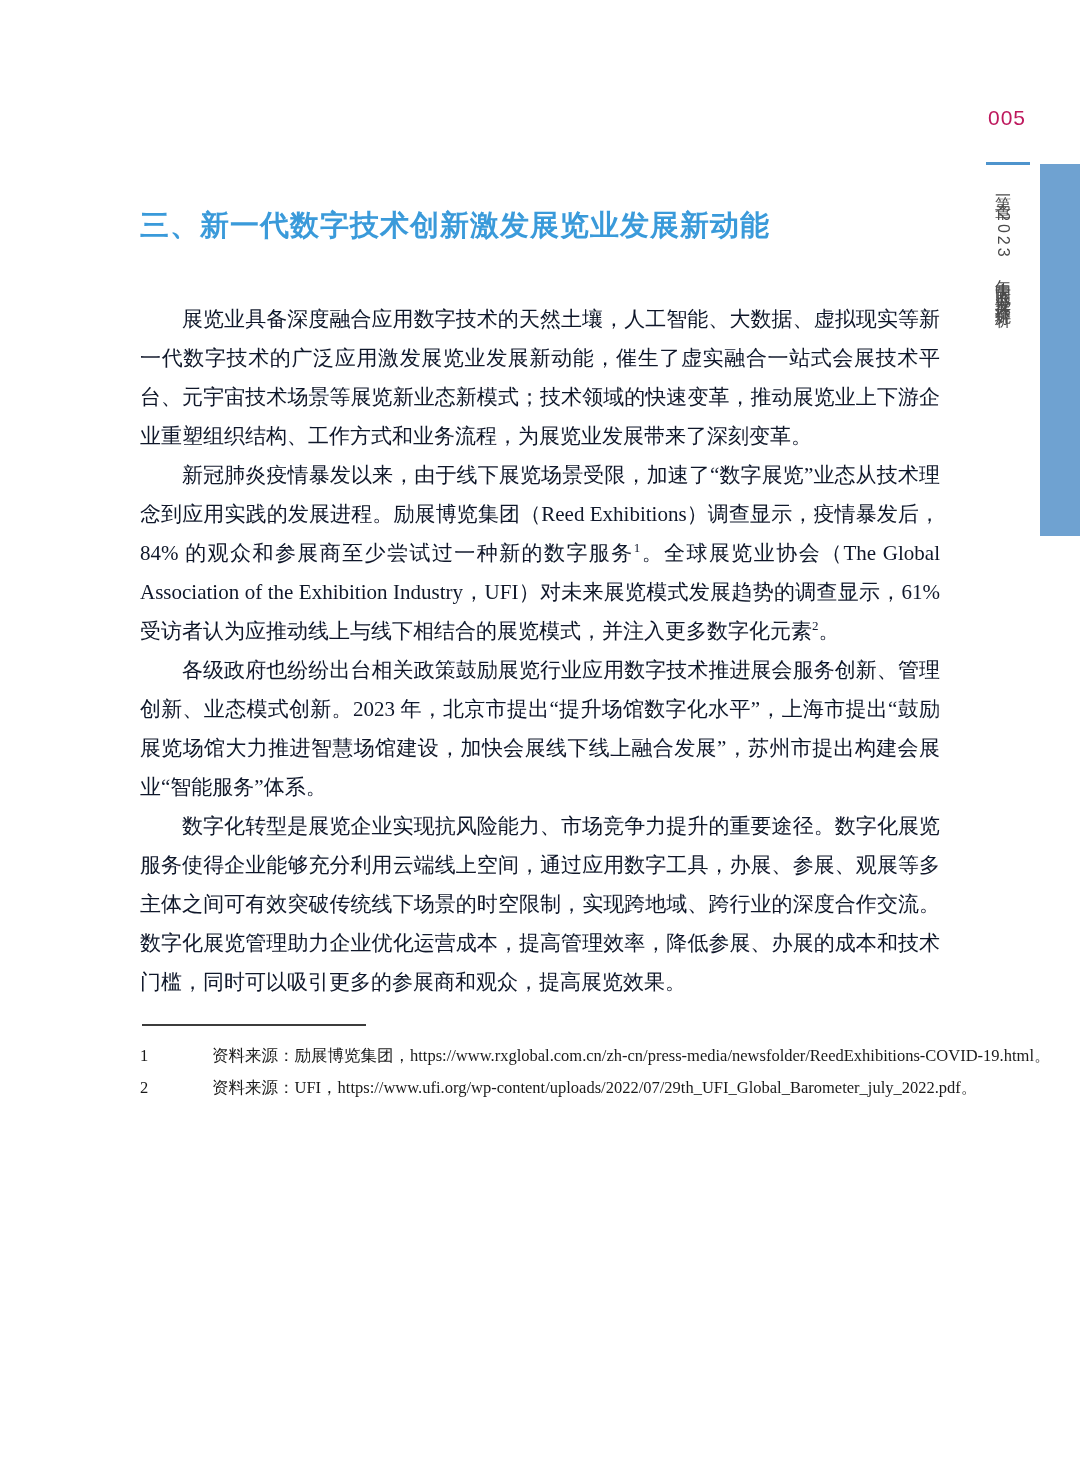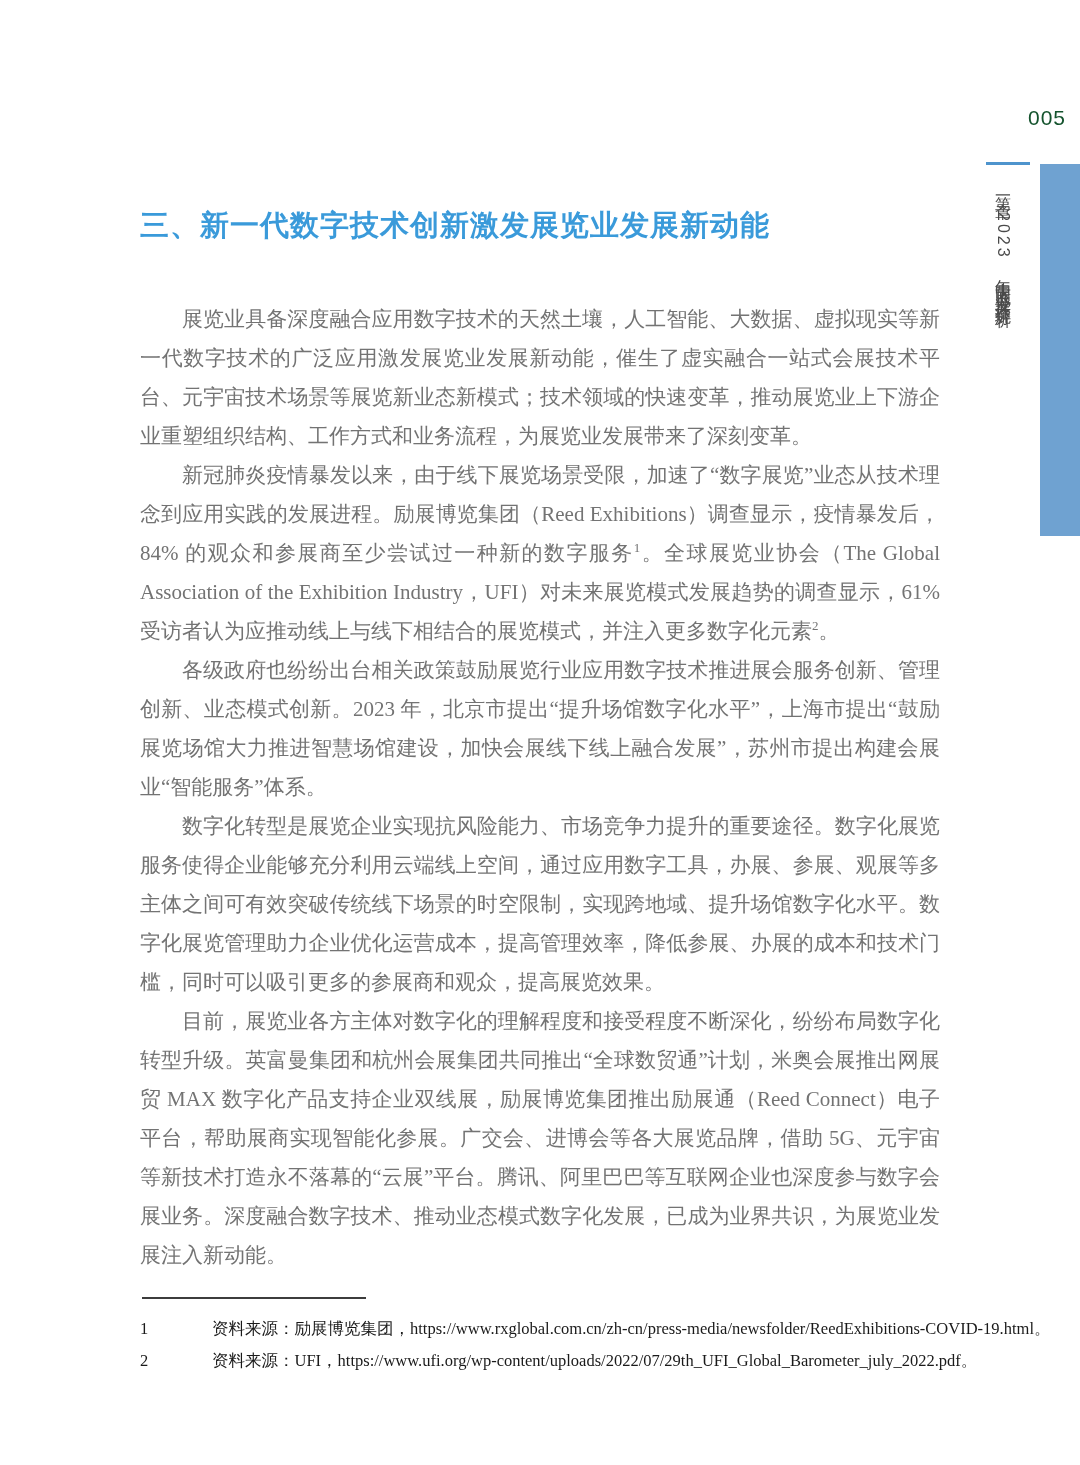--- a/index.html
+++ b/index.html
@@ -11,21 +11,21 @@
     overflow: hidden;
     font-family: "Liberation Serif", "DejaVu Serif", serif;
   }
 
   
   .page-number {
     position: absolute;
     top: 106px; left: 982px; width: 50px;
     text-align: center;
     font-family: "Liberation Sans", "DejaVu Sans", sans-serif;
-    font-size: 21px; letter-spacing: 1px; color: #14532d; margin-left: 40px;
+    font-size: 21px; letter-spacing: 1px; color: #be185d;
   }
   .page-number-rule {
     position: absolute;
     top: 162px; left: 986px;
     width: 44px; height: 3px;
     background: #4e94cd;
   }
   .chapter-vertical-text {
     position: absolute;
     top: 184px; left: 992px;
@@ -54,21 +54,21 @@
     font-weight: bold;
     font-size: 29px;
     line-height: 38px;
     letter-spacing: 1px;
     color: #3a9ada;
   }
   .body-para {
     margin: 0;
     font-size: 21px;
     line-height: 39px;
-    color: #737373;
+    color: #0f172a;
     text-align: justify;
     text-indent: 2em;
   }
   .fn-sup {
     font-size: 13px;
     vertical-align: super;
     line-height: 0;
   }
 
   
@@ -100,22 +100,21 @@
   <div class="chapter-accent-bar"></div>
 
   <div class="content">
     <h1 class="section-heading">三、新一代数字技术创新激发展览业发展新动能</h1>
 
     <p class="body-para">展览业具备深度融合应用数字技术的天然土壤，人工智能、大数据、虚拟现实等新一代数字技术的广泛应用激发展览业发展新动能，催生了虚实融合一站式会展技术平台、元宇宙技术场景等展览新业态新模式；技术领域的快速变革，推动展览业上下游企业重塑组织结构、工作方式和业务流程，为展览业发展带来了深刻变革。</p>
 
     <p class="body-para"><span>新冠肺炎疫情暴发以来，由于线下展览场景受限，加速了“数字展览”业态从技术理念到应用实践的发展进程。励展博览集团（Reed Exhibitions）调查显示，疫情暴发后，84% 的观众和参展商至少尝试过一种新的数字服务</span><sup class="fn-sup">1</sup><span>。全球展览业协会（The Global Association of the Exhibition Industry，UFI）对未来展览模式发展趋势的调查显示，61% 受访者认为应推动线上与线下相结合的展览模式，并注入更多数字化元素</span><sup class="fn-sup">2</sup><span>。</span></p>
 
     <p class="body-para">各级政府也纷纷出台相关政策鼓励展览行业应用数字技术推进展会服务创新、管理创新、业态模式创新。2023 年，北京市提出“提升场馆数字化水平”，上海市提出“鼓励展览场馆大力推进智慧场馆建设，加快会展线下线上融合发展”，苏州市提出构建会展业“智能服务”体系。</p>
-    <p class="body-para">数字化转型是展览企业实现抗风险能力、市场竞争力提升的重要途径。数字化展览服务使得企业能够充分利用云端线上空间，通过应用数字工具，办展、参展、观展等多主体之间可有效突破传统线下场景的时空限制，实现跨地域、提升场馆数字化水平。数字化展览管理助力企业优化运营成本，提高管理效率，降低参展、办展的成本和技术门槛，同时可以吸引更多的参展商和观众，提高展览效果。</p>
-    <p class="body-para">目前，展览业各方主体对数字化的理解程度和接受程度不断深化，纷纷布局数字化转型升级。英富曼集团和杭州会展集团共同推出“全球数贸通”计划，米奥会展推出网展贸 MAX 数字化产品支持企业双线展，励展博览集团推出励展通（Reed Connect）电子平台，帮助展商实现智能化参展。广交会、进博会等各大展览品牌，借助 5G、元宇宙等新技术打造永不落幕的“云展”平台。腾讯、阿里巴巴等互联网企业也深度参与数字会展业务。深度融合数字技术、推动业态模式数字化发展，已成为业界共识，为展览业发展注入新动能。</p>
+    <p class="body-para">数字化转型是展览企业实现抗风险能力、市场竞争力提升的重要途径。数字化展览服务使得企业能够充分利用云端线上空间，通过应用数字工具，办展、参展、观展等多主体之间可有效突破传统线下场景的时空限制，实现跨地域、跨行业的深度合作交流。数字化展览管理助力企业优化运营成本，提高管理效率，降低参展、办展的成本和技术门槛，同时可以吸引更多的参展商和观众，提高展览效果。</p>
 
     <div class="footnote-separator"></div>
     <div class="footnote-row">
       <span class="footnote-num">1</span>
       <span class="footnote-text">资料来源：励展博览集团，https://www.rxglobal.com.cn/zh-cn/press-media/newsfolder/ReedExhibitions-COVID-19.html。</span>
     </div>
     <div class="footnote-row">
       <span class="footnote-num">2</span>
       <span class="footnote-text">资料来源：UFI，https://www.ufi.org/wp-content/uploads/2022/07/29th_UFI_Global_Barometer_july_2022.pdf。</span>
     </div>

